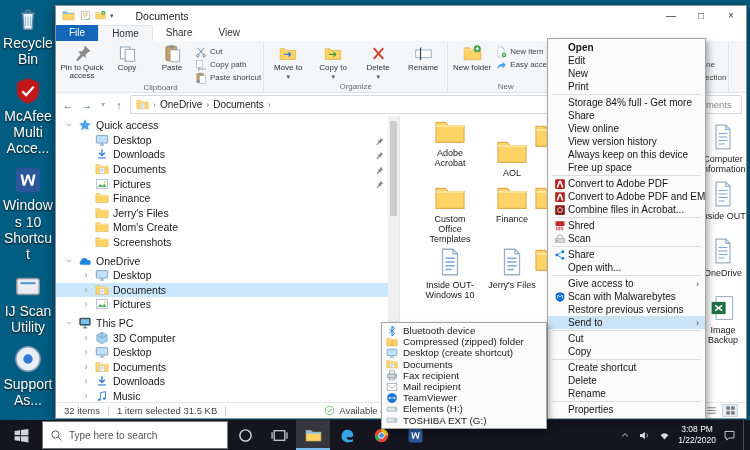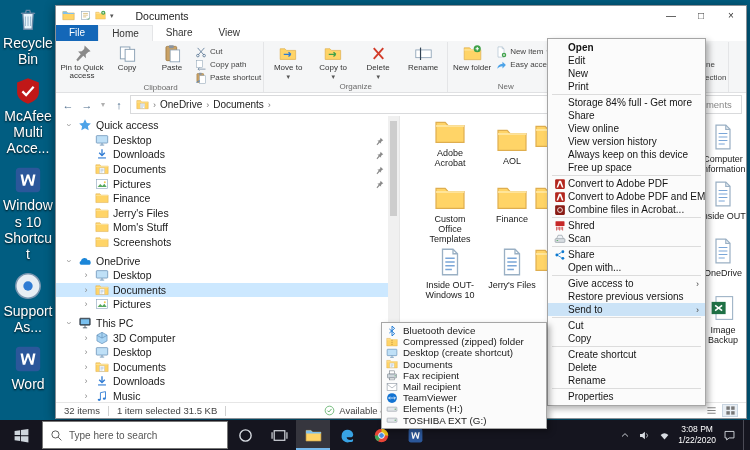--- a/index.html
+++ b/index.html
@@ -115,20 +115,29 @@
           <svg viewBox="0 0 16 16" aria-hidden="true">
             <rect x="1.5" y="1.5" width="13" height="13" rx="2" fill="#2b579a"></rect>
             <path d="M4 5l1.2 6h1.3L8 6.8 9.5 11h1.3L12 5h-1.3l-.8 4.2L8.6 5H7.4L6.1 9.2 5.3 5z" fill="#fff"></path>
           </svg>
         </span>
         <span class="dlabel">Windows 10 Shortcut</span>
       </div>
       <div class="dicon">
         <span class="icn" style="width:30px;height:30px">
           <svg viewBox="0 0 16 16" aria-hidden="true">
+            <rect x="2" y="4" width="12" height="8.5" rx="1.2" fill="#e8ecf0" stroke="#8a949e" stroke-width=".8"></rect>
+            <path d="M4 6.5h8" stroke="#4a90d0" stroke-width="1"></path>
+          </svg>
+        </span>
+        <span class="dlabel">IJ Scan Utility</span>
+      </div>
+      <div class="dicon">
+        <span class="icn" style="width:30px;height:30px">
+          <svg viewBox="0 0 16 16" aria-hidden="true">
             <circle cx="8" cy="8" r="6.5" fill="#e8eef4" stroke="#7a96b0" stroke-width=".8"></circle>
             <circle cx="8" cy="8" r="2.5" fill="#2f7bd3"></circle>
           </svg>
         </span>
         <span class="dlabel">SupportAs...</span>
       </div>
       <div class="dicon">
         <span class="icn" style="width:30px;height:30px">
           <svg viewBox="0 0 16 16" aria-hidden="true">
             <rect x="1.5" y="1.5" width="13" height="13" rx="2" fill="#2b579a"></rect>
@@ -540,21 +549,21 @@
               <span class="nlabel">Jerry's Files</span>
             </div>
             <div class="nrow" style="padding-left:25px">
               <span class="exp"></span>
               <span class="icn" style="width:14px;height:14px">
                 <svg viewBox="0 0 16 16" aria-hidden="true">
                   <path d="M1 3.2h4.6l1.5 1.6H15v8.4H1z" fill="#ffd467" stroke="#dfae4f" stroke-width=".6"></path>
                   <path d="M1 5h14" stroke="#ffe9a8" stroke-width=".8"></path>
                 </svg>
               </span>
-              <span class="nlabel">Mom's Stuff</span>
+              <span class="nlabel">Mom's Create</span>
             </div>
             <div class="nrow" style="padding-left:25px">
               <span class="exp"></span>
               <span class="icn" style="width:14px;height:14px">
                 <svg viewBox="0 0 16 16" aria-hidden="true">
                   <path d="M1 3.2h4.6l1.5 1.6H15v8.4H1z" fill="#ffd467" stroke="#dfae4f" stroke-width=".6"></path>
                   <path d="M1 5h14" stroke="#ffe9a8" stroke-width=".8"></path>
                 </svg>
               </span>
               <span class="nlabel">Screenshots</span>
@@ -676,21 +685,21 @@
       <div class="filearea" id="filegrid">
           <div class="fitem" style="left:22px;top:0">
             <span class="icn" style="width:42px;height:32px">
               <svg viewBox="0 0 16 16" aria-hidden="true">
                 <path d="M1 3.2h4.6l1.5 1.6H15v8.4H1z" fill="#ffd467" stroke="#dfae4f" stroke-width=".6"></path>
                 <path d="M1 5h14" stroke="#ffe9a8" stroke-width=".8"></path>
               </svg>
             </span>
             <span class="fname">Adobe Acrobat</span>
           </div>
-          <div class="fitem" style="left:84px;top:8px">
+          <div class="fitem" style="left:84px;top:20px">
             <span class="icn" style="width:42px;height:32px">
               <svg viewBox="0 0 16 16" aria-hidden="true">
                 <path d="M1 3.2h4.6l1.5 1.6H15v8.4H1z" fill="#ffd467" stroke="#dfae4f" stroke-width=".6"></path>
                 <path d="M1 5h14" stroke="#ffe9a8" stroke-width=".8"></path>
               </svg>
             </span>
             <span class="fname">AOL</span>
           </div>
           <div class="fitem" style="left:122px;top:4px">
             <span class="icn" style="width:42px;height:32px">
@@ -953,20 +962,31 @@
         <span class="migutter"></span>
         <span class="mlabel">Open with...</span>
       </div>
       <div class="msep"></div>
       <div class="mitem">
         <span class="migutter"></span>
         <span class="mlabel">Give access to</span>
         <span class="marrow">›</span>
       </div>
       <div class="mitem">
+        <span class="migutter">
+          <span class="icn" style="width:12px;height:12px">
+            <svg viewBox="0 0 16 16" aria-hidden="true">
+              <path d="M8 1.2l5.8 2.3v5.2c0 3-2.3 4.9-5.8 6.1-3.5-1.2-5.8-3.1-5.8-6.1V3.5z" fill="#1273d2"></path>
+              <path d="M5 9.5V6h1.5l1.5 2 1.5-2H11v3.5" fill="none" stroke="#fff" stroke-width=".9"></path>
+            </svg>
+          </span>
+        </span>
+        <span class="mlabel">Scan with Malwarebytes</span>
+      </div>
+      <div class="mitem">
         <span class="migutter"></span>
         <span class="mlabel">Restore previous versions</span>
       </div>
       <div class="mitem highlight">
         <span class="migutter"></span>
         <span class="mlabel">Send to</span>
         <span class="marrow">›</span>
       </div>
       <div class="msep"></div>
       <div class="mitem">

